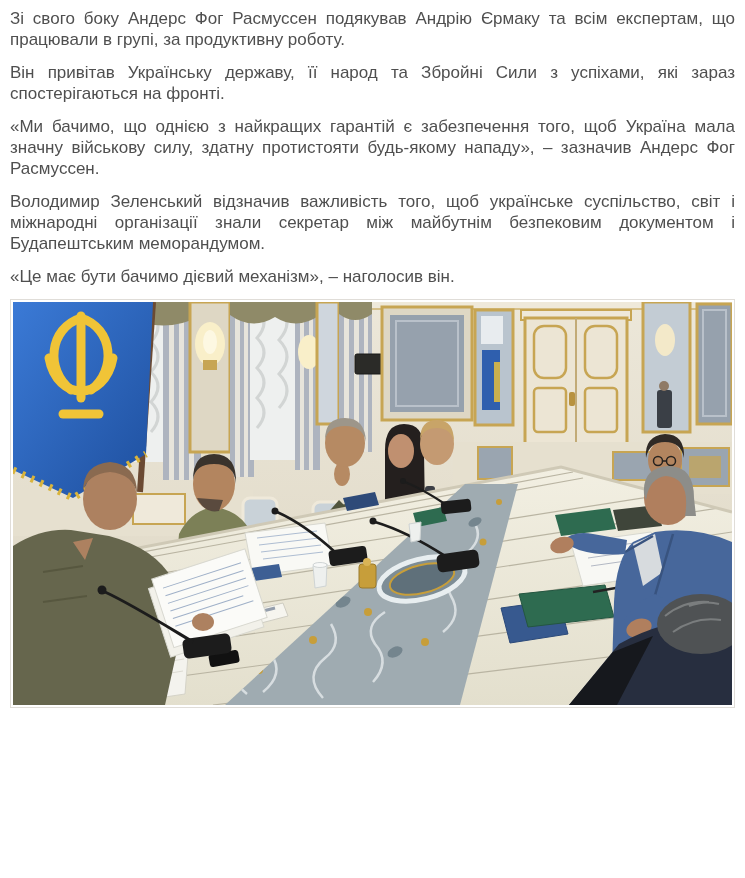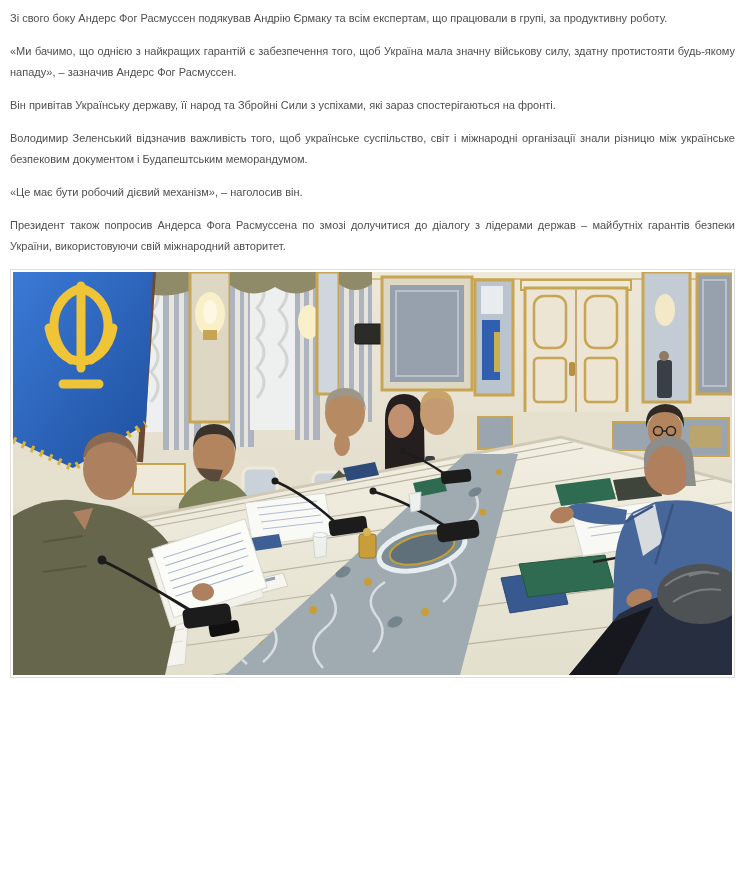--- a/index.html
+++ b/index.html
@@ -4,40 +4,39 @@
 <style>
   html,body{margin:0;padding:0;background:#ffffff;}
   body{
     width:745px;min-height:878px;
     font-family:"Liberation Sans","DejaVu Sans",sans-serif;
     color:#4f4f4f;
   }
   .article{padding:8px 10px 0 10px;}
   .article p{
     margin:0 0 12px 0;
-    font-size:11px;line-height:21px;
+    font-size:17px;line-height:21px;
     text-align:justify;
   }
   figure.photo{
     margin:0 0 0 10px;padding:2px;width:719px;height:403px;
     border:1px solid #e0ddd8;background:#fff;
   }
   figure.photo svg{display:block;}
 </style>
 </head>
 <body>
 
 <div class="article">
   <div>
       <p>Зі свого боку Андерс Фог Расмуссен подякував Андрію Єрмаку та всім експертам, що працювали в групі, за продуктивну роботу.</p>
+      <p>Він привітав Українську державу, її народ та Збройні Сили з успіхами, які зараз спостерігаються на фронті.</p>
       <p>«Ми бачимо, що однією з найкращих гарантій є забезпечення того, щоб Україна мала значну військову силу, здатну протистояти будь-якому нападу», – зазначив Андерс Фог Расмуссен.</p>
-      <p>Він привітав Українську державу, її народ та Збройні Сили з успіхами, які зараз спостерігаються на фронті.</p>
-      <p>Володимир Зеленський відзначив важливість того, щоб українське суспільство, світ і міжнародні організації знали різницю між українське безпековим документом і Будапештським меморандумом.</p>
-      <p>«Це має бути робочий дієвий механізм», – наголосив він.</p>
-      <p>Президент також попросив Андерса Фога Расмуссена по змозі долучитися до діалогу з лідерами держав – майбутніх гарантів безпеки України, використовуючи свій міжнародний авторитет.</p>
+      <p>Володимир Зеленський відзначив важливість того, щоб українське суспільство, світ і міжнародні організації знали секретар між майбутнім безпековим документом і Будапештським меморандумом.</p>
+      <p>«Це має бути бачимо дієвий механізм», – наголосив він.</p>
     </div>
 </div>
 
 <figure class="photo">
 <svg viewBox="0 0 719 403" width="719" height="403" xmlns="http://www.w3.org/2000/svg">
   <defs>
     <linearGradient id="wallg" x1="0" y1="0" x2="0" y2="1">
       <stop offset="0" stop-color="#ece7d9"></stop>
           <stop offset="1" stop-color="#ddd6c3"></stop>
     </linearGradient>

